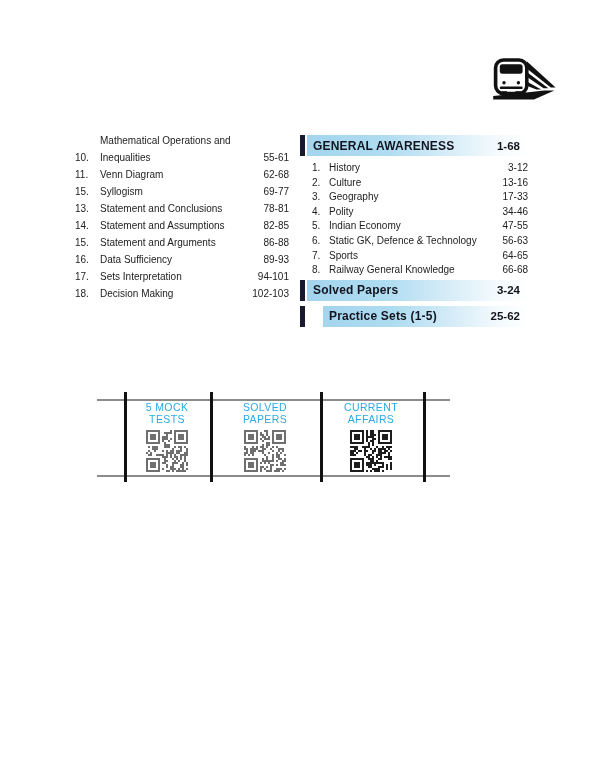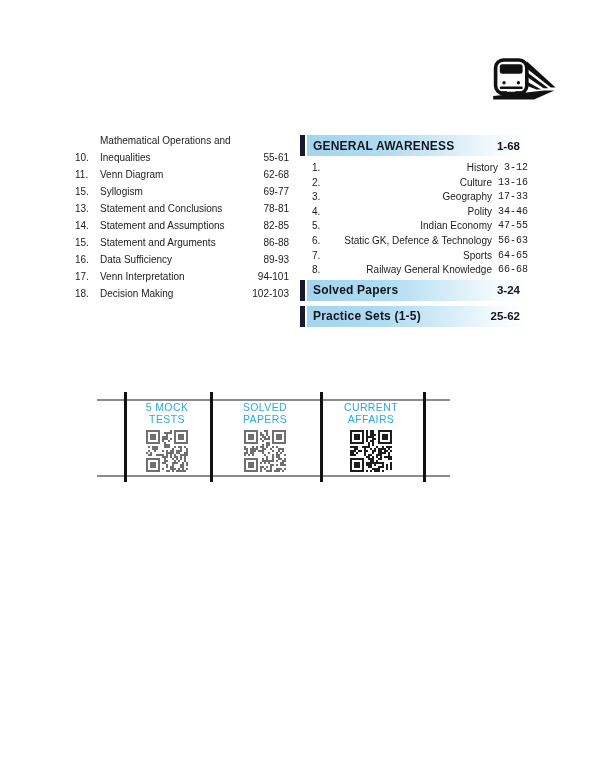--- a/index.html
+++ b/index.html
@@ -22,24 +22,24 @@
   .rbar .grad{
     flex:1;display:flex;align-items:center;justify-content:space-between;
     padding:0 8px 0 6px;
     background:linear-gradient(90deg,#a4d5ee 0%,#aedcf1 35%,#d8edf8 65%,#f3fafd 85%,#feffff 100%);
   }
   .rbar .btitle{font-size:12px;font-weight:bold;color:#14141e;letter-spacing:.2px;}
   .rbar .bpages{font-size:11.5px;font-weight:bold;color:#14141e;}
   #right-items{margin:5px 0 2px 0;}
   .rrow{display:flex;align-items:flex-end;font-size:10px;line-height:14.6px;padding-left:12px;}
   .rrow .num{width:17px;flex:0 0 17px;}
-  .rrow .title{flex:1;padding-right:6px;text-align:right;}
-  .rrow .pages{flex:0 0 auto;white-space:nowrap;font-family:Liberation Mono, monospace;}
+  .rrow .title{flex:1;padding-right:6px;}
+  .rrow .pages{flex:0 0 auto;white-space:nowrap;}
   #bar-solved{margin-top:2px;}
-  #bar-practice{margin-top:5px;}
+  #bar-practice{margin-top:5px;gap:16px;}
   
   #qr-section{position:absolute;left:97px;top:392px;width:353px;height:90px;}
   .hline{position:absolute;left:0;width:353px;height:2px;background:#8c8c8c;}
   .hline.top{top:7px;} .hline.bot{top:83px;}
   .vline{position:absolute;top:0;height:90px;width:3px;background:#111;}
   .qr-card{position:absolute;top:10px;width:110px;text-align:center;}
   .qr-label{font-size:10.5px;font-weight:normal;line-height:11.5px;color:#29abe2;letter-spacing:.4px;}
   .qr-box{margin-top:5px;display:inline-block;line-height:0;}
 </style>
 </head>
@@ -101,21 +101,21 @@
   </div>
 
   <div class="lrow">
     <span class="num">16.</span>
     <span class="title">Data Sufficiency</span>
     <span class="pages">89-93</span>
   </div>
 
   <div class="lrow">
     <span class="num">17.</span>
-    <span class="title">Venn Interpretation</span>
+    <span class="title">Sets Interpretation</span>
     <span class="pages">94-101</span>
   </div>
 
   <div class="lrow">
     <span class="num">18.</span>
     <span class="title">Decision Making</span>
     <span class="pages">102-103</span>
   </div>
 
 </div>

